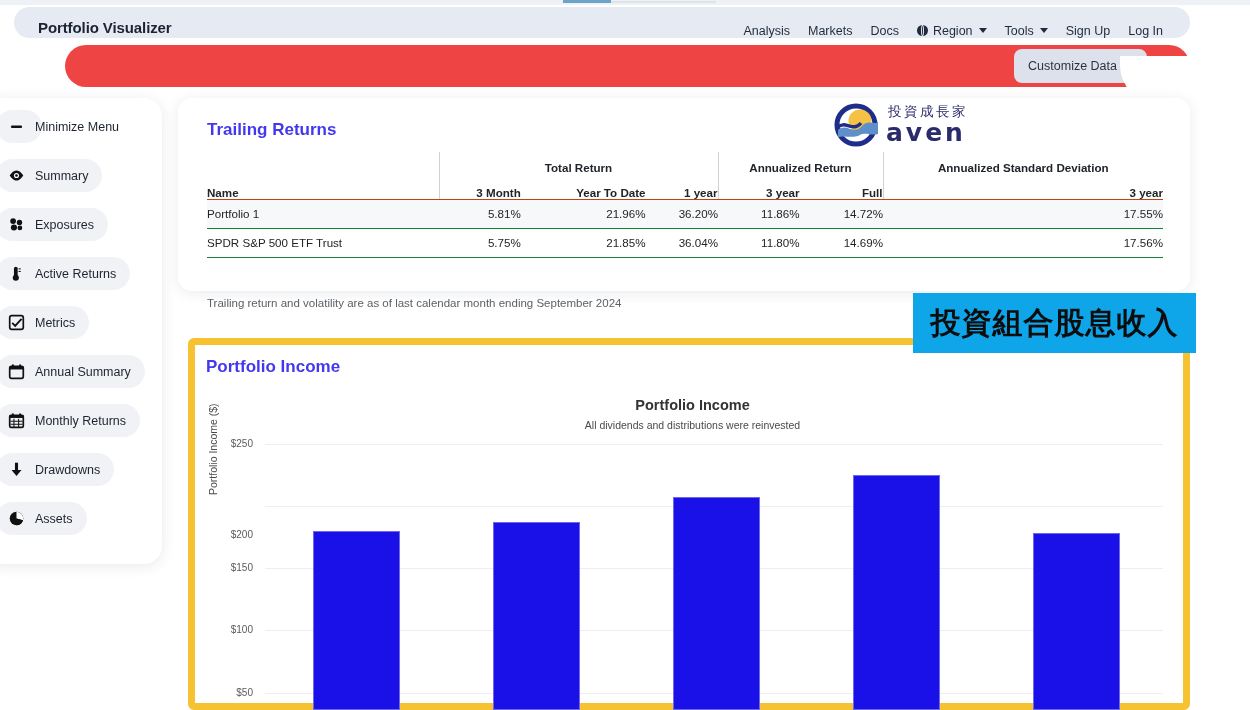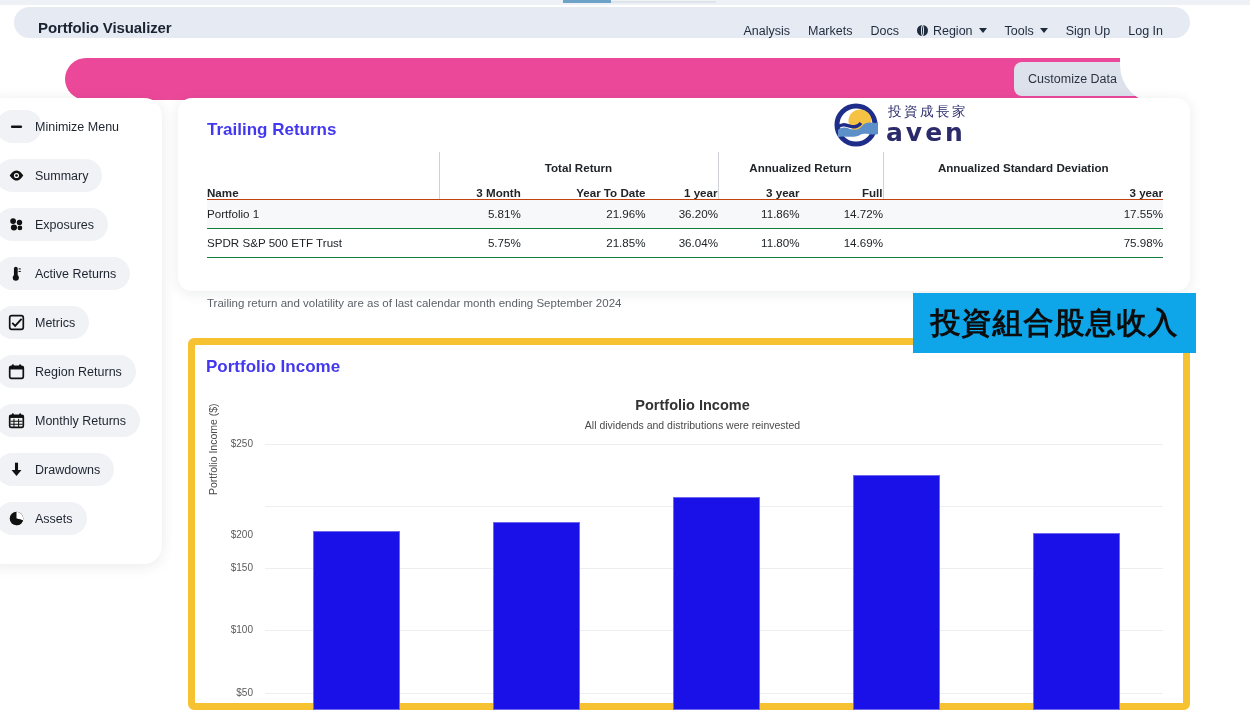--- a/index.html
+++ b/index.html
@@ -40,22 +40,22 @@
   .caret { display:inline-block; width:0; height:0;
     border-left:4px solid transparent; border-right:4px solid transparent;
     border-top:5px solid #1f2b3d; margin-left:2px; }
   .globe { display:inline-block; width:11px; height:11px; border-radius:50%;
     background:#1f2b3d; position:relative; margin-right:1px; }
   .globe::after { content:""; position:absolute; left:4px; top:0px; width:3px; height:11px;
     border-radius:50%; border:1px solid #e6eaf2; box-sizing:border-box; }
 
   
   #subbar {
-    position:absolute; left:65px; top:58px; width:1125px; height:42px;
-    background:#ec4899; border-radius:21px;
+    position:absolute; left:65px; top:45px; width:1125px; height:42px;
+    background:#ef4444; border-radius:21px;
   }
   #customize-data {
     position:absolute; right:43px; top:4px; height:34px;
     background:#dde1ec; border-radius:8px;
     display:flex; align-items:center; gap:7px;
     padding:0 14px; font-size:12.5px; color:#2b3342; cursor:pointer;
   }
   .chev { display:inline-block; width:9px; height:9px;
     border-right:2.2px solid #2b3342; border-bottom:2.2px solid #2b3342;
     transform:rotate(45deg) translate(-2px,-2px); }
@@ -246,21 +246,21 @@
 
   <div class="side-item" style="top:257px;">
     <span class="icon">
       <svg width="17" height="17" viewBox="0 0 20 20">
           <rect x="2" y="4" width="16" height="14" rx="2" fill="none" stroke="#111" stroke-width="2"></rect>
           <rect x="2" y="4" width="16" height="3.6" fill="#111"></rect>
           <rect x="4.6" y="1.6" width="2.4" height="4" rx="1.2" fill="#111"></rect>
           <rect x="13" y="1.6" width="2.4" height="4" rx="1.2" fill="#111"></rect>
         </svg>
     </span>
-    <span class="lbl">Region Returns</span>
+    <span class="lbl">Annual Summary</span>
   </div>
 
   <div class="side-item" style="top:306px;">
     <span class="icon">
       <svg width="17" height="17" viewBox="0 0 20 20">
           <rect x="2" y="4" width="16" height="14" rx="1.6" fill="none" stroke="#111" stroke-width="2"></rect>
           <rect x="2" y="4" width="16" height="3" fill="#111"></rect>
           <rect x="4.6" y="1.6" width="2.2" height="4" rx="1.1" fill="#111"></rect>
           <rect x="13.2" y="1.6" width="2.2" height="4" rx="1.1" fill="#111"></rect>
           <path d="M7 8v10M12.5 8v10M3 11h14M3 14.5h14" stroke="#111" stroke-width="1.2"></path>
@@ -336,21 +336,21 @@
       <td class="r">14.72%</td>
       <td class="r">17.55%</td>
     </tr>
     <tr>
       <td class="l">SPDR S&amp;P 500 ETF Trust</td>
       <td class="r">5.75%</td>
       <td class="r">21.85%</td>
       <td class="r">36.04%</td>
       <td class="r">11.80%</td>
       <td class="r">14.69%</td>
-      <td class="r">75.98%</td>
+      <td class="r">17.56%</td>
     </tr>
   </tbody>
 </table>
 
 <div class="tbl-note">Trailing return and volatility are as of last calendar month ending September 2024</div>
 
 <div id="cn-banner">
   <span>投資組合股息收入</span>
 </div>
 

